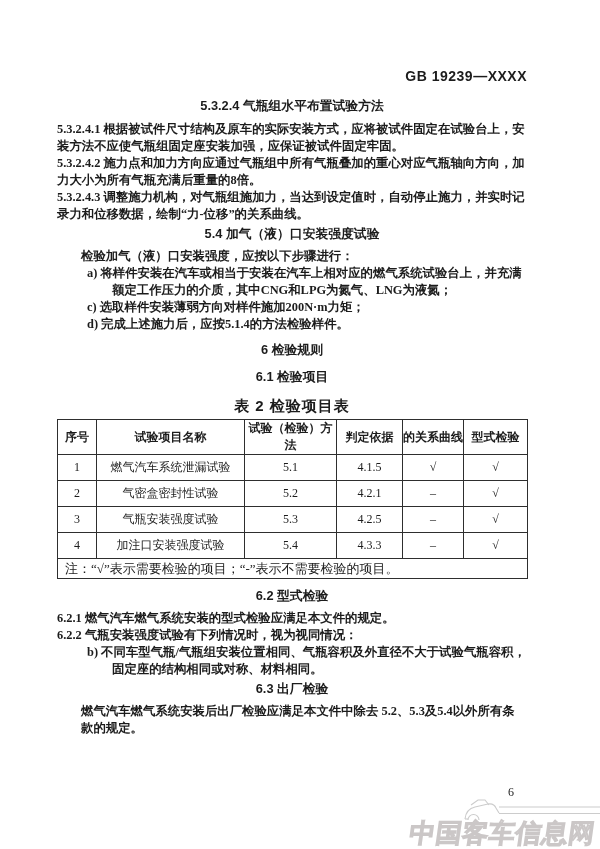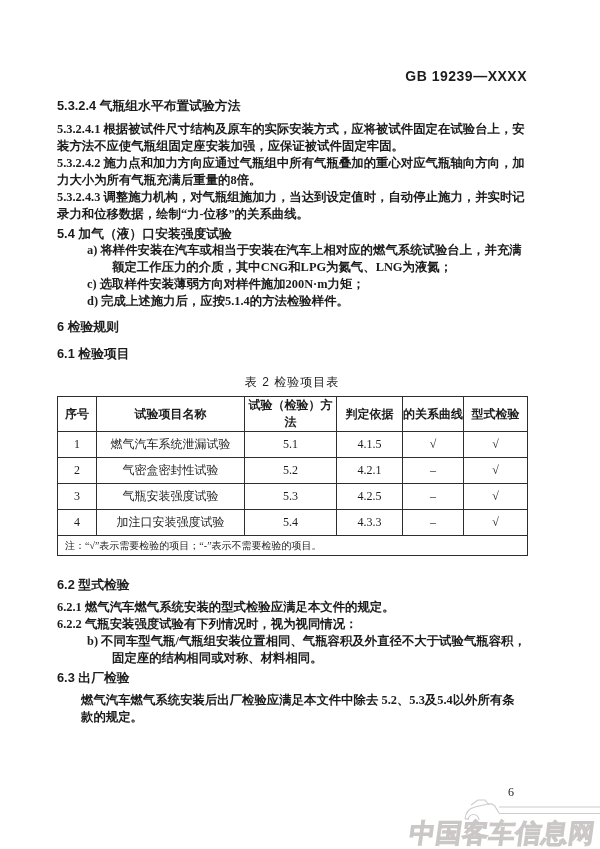--- a/index.html
+++ b/index.html
@@ -3,57 +3,58 @@
 <meta charset="utf-8">
 <style>
   html,body{margin:0;padding:0;background:#ffffff;}
   body{width:600px;height:849px;overflow:hidden;position:relative;
        font-family:"Liberation Serif","DejaVu Serif",serif;color:#1c1c1c;}
   .page{position:absolute;inset:0;background:#fff;}
   .content{position:absolute;left:57px;top:70px;width:470px;}
   .std-no{font-family:"Liberation Sans","DejaVu Sans",sans-serif;font-weight:bold;
           font-size:14px;text-align:right;letter-spacing:.5px;height:13px;line-height:13px;}
   .h{font-family:"Liberation Sans","DejaVu Sans",sans-serif;font-weight:bold;
-     font-size:12.8px;line-height:17px;margin:0;}
+     font-size:12.8px;line-height:17px;margin:0;text-align:center;}
   .h-5324{margin-top:14px;}
   .h-54{margin-top:2px;}
   .h-6{margin-top:8px;}
   .h-61{margin-top:10px;}
-  .h-62{margin-top:20px;}
+  .h-62{margin-top:8px;}
   .h-63{margin-top:2px;}
   p{margin:0;font-size:12.4px;line-height:17px;font-weight:700;letter-spacing:0;}
   .mt7{margin-top:7px;}
   .mt6{margin-top:6px;}
   .indent{padding-left:24px;}
   .li{padding-left:55px;text-indent:-25px;}
   .caption{margin-top:12px;text-align:center;font-family:"Liberation Sans","DejaVu Sans",sans-serif;
-           font-weight:normal;font-size:12px;line-height:17px;letter-spacing:1px;}
+           font-weight:bold;font-size:15px;line-height:17px;letter-spacing:1px;}
   table.items{margin-top:5px;border-collapse:collapse;width:470px;table-layout:fixed;}
   table.items th,table.items td{border:1px solid #2e2e2e;text-align:center;vertical-align:middle;
            font-size:12px;padding:0;}
   table.items th{font-family:"Liberation Sans","DejaVu Sans",sans-serif;font-weight:bold;height:23px;}
   table.items td{height:25px;font-weight:500;}
-  table.items td.note-cell{height:19px;text-align:left;padding-left:7px;font-size:10px;}
+  table.items td.note-cell{height:19px;text-align:left;padding-left:7px;font-size:13px;}
   .page-number{position:absolute;left:508px;top:785px;font-size:12px;font-weight:500;}
   .watermark{position:absolute;left:408px;top:794px;width:192px;height:55px;}
 </style>
 </head>
 <body>
 
 <div class="page">
   <div class="content">
 
     <div class="std-no">GB 19239—XXXX</div>
 
     <h4 class="h h-5324">5.3.2.4 气瓶组水平布置试验方法</h4>
     <p class="mt7">5.3.2.4.1 根据被试件尺寸结构及原车的实际安装方式，应将被试件固定在试验台上，安装方法不应使气瓶组固定座安装加强，应保证被试件固定牢固。</p>
     <p>5.3.2.4.2 施力点和加力方向应通过气瓶组中所有气瓶叠加的重心对应气瓶轴向方向，加力大小为所有气瓶充满后重量的8倍。</p>
     <p>5.3.2.4.3 调整施力机构，对气瓶组施加力，当达到设定值时，自动停止施力，并实时记录力和位移数据，绘制“力-位移”的关系曲线。</p>
 
     <h4 class="h h-54">5.4 加气（液）口安装强度试验</h4>
+    <p class="mt6 indent">检验加气（液）口安装强度，应按以下步骤进行：</p>
     <p class="li">a) 将样件安装在汽车或相当于安装在汽车上相对应的燃气系统试验台上，并充满额定工作压力的介质，其中CNG和LPG为氮气、LNG为液氮；</p>
     <p class="li">c) 选取样件安装薄弱方向对样件施加200N·m力矩；</p>
     <p class="li">d) 完成上述施力后，应按5.1.4的方法检验样件。</p>
 
     <h4 class="h h-6">6 检验规则</h4>
     <h4 class="h h-61">6.1 检验项目</h4>
 
     <div class="caption">表 2  检验项目表</div>
 
     <table class="items">

